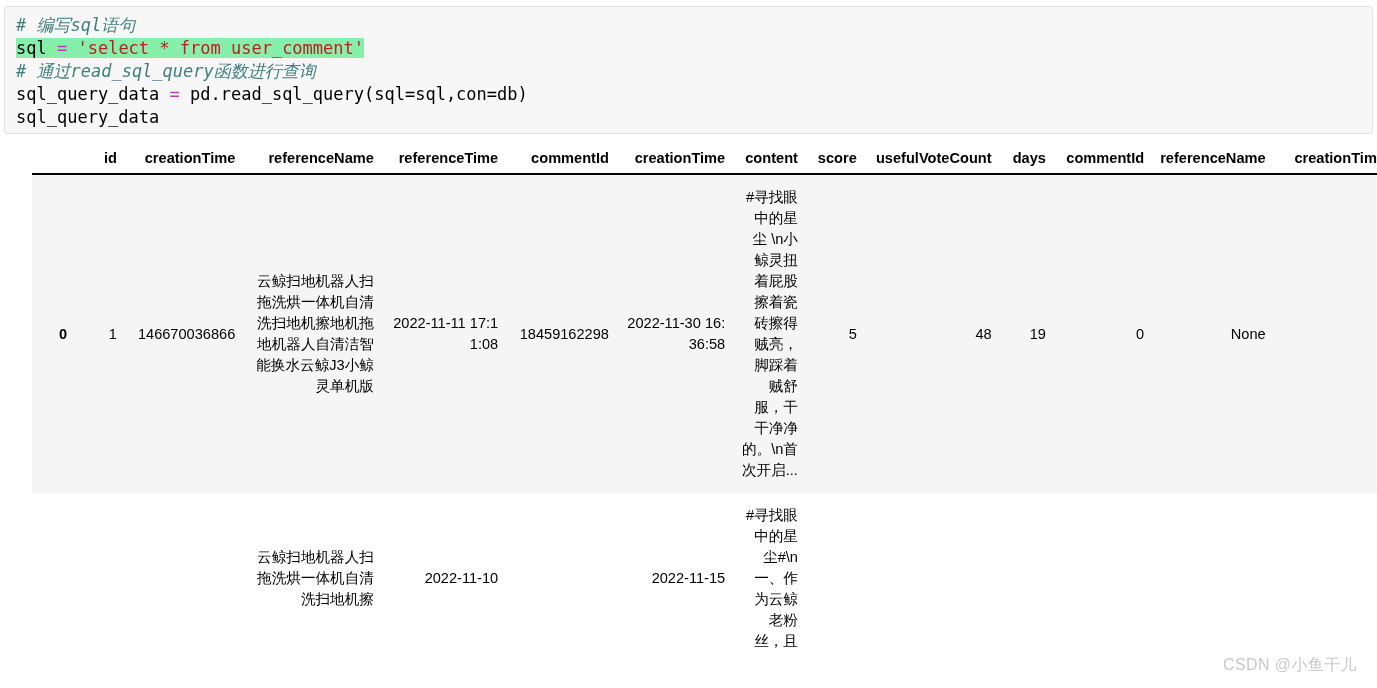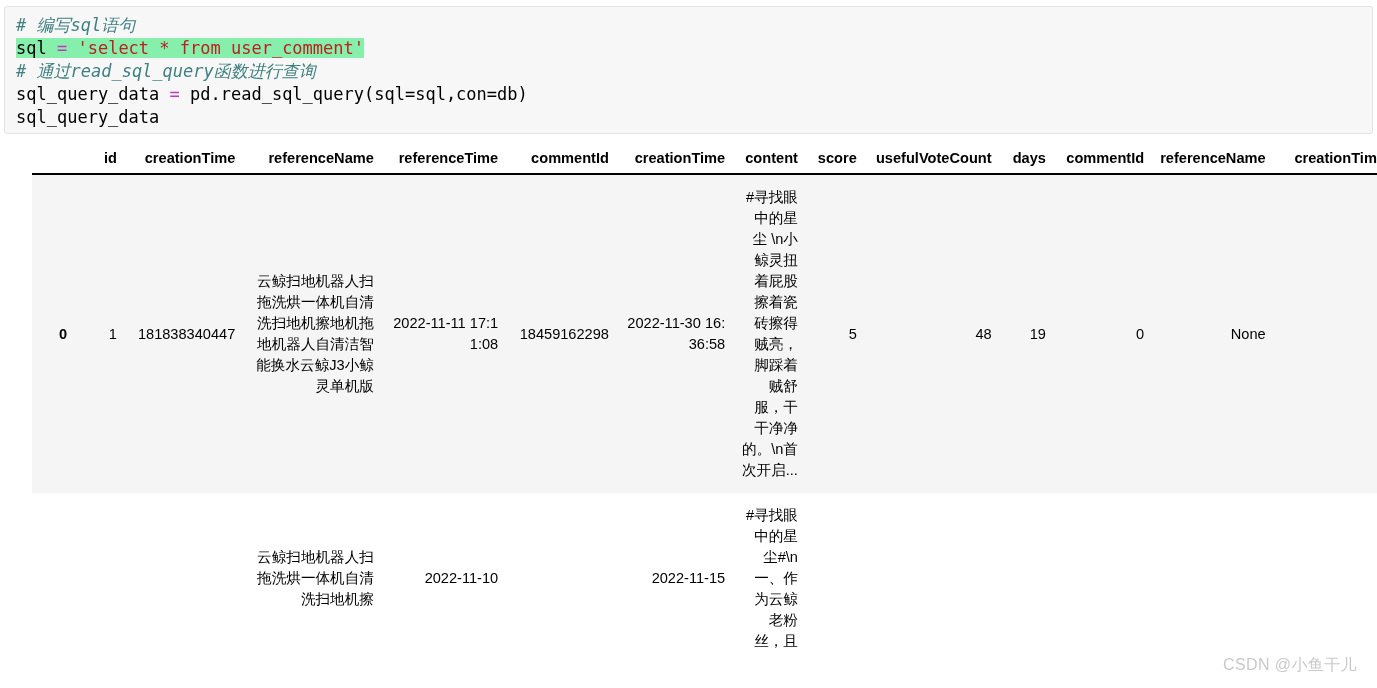--- a/index.html
+++ b/index.html
@@ -142,21 +142,21 @@
         <th class="c-days">days</th>
         <th class="c-afd">commentId</th>
         <th class="c-afc">referenceName</th>
         <th class="c-afct">creationTime</th>
       </tr>
     </thead>
     <tbody>
       <tr class="odd">
         <th class="idx c-idx">0</th>
         <td class="c-id">1</td>
-        <td class="c-refid">181838340447</td>
+        <td class="c-refid">146670036866</td>
         <td class="c-refnm">云鲸扫地机器人扫拖洗烘一体机自清洗扫地机擦地机拖地机器人自清洁智能换水云鲸J3小鲸灵单机版</td>
         <td class="c-reftm">2022-11-11 17:11:08</td>
         <td class="c-cmtid">18459162298</td>
         <td class="c-crtm">2022-11-30 16:36:58</td>
         <td class="c-cont">#寻找眼中的星尘 \n小鲸灵扭着屁股擦着瓷砖擦得贼亮，脚踩着贼舒服，干干净净的。\n首次开启...</td>
         <td class="c-score">5</td>
         <td class="c-uvc">48</td>
         <td class="c-days">19</td>
         <td class="c-afd">0</td>
         <td class="c-afc">None</td>

